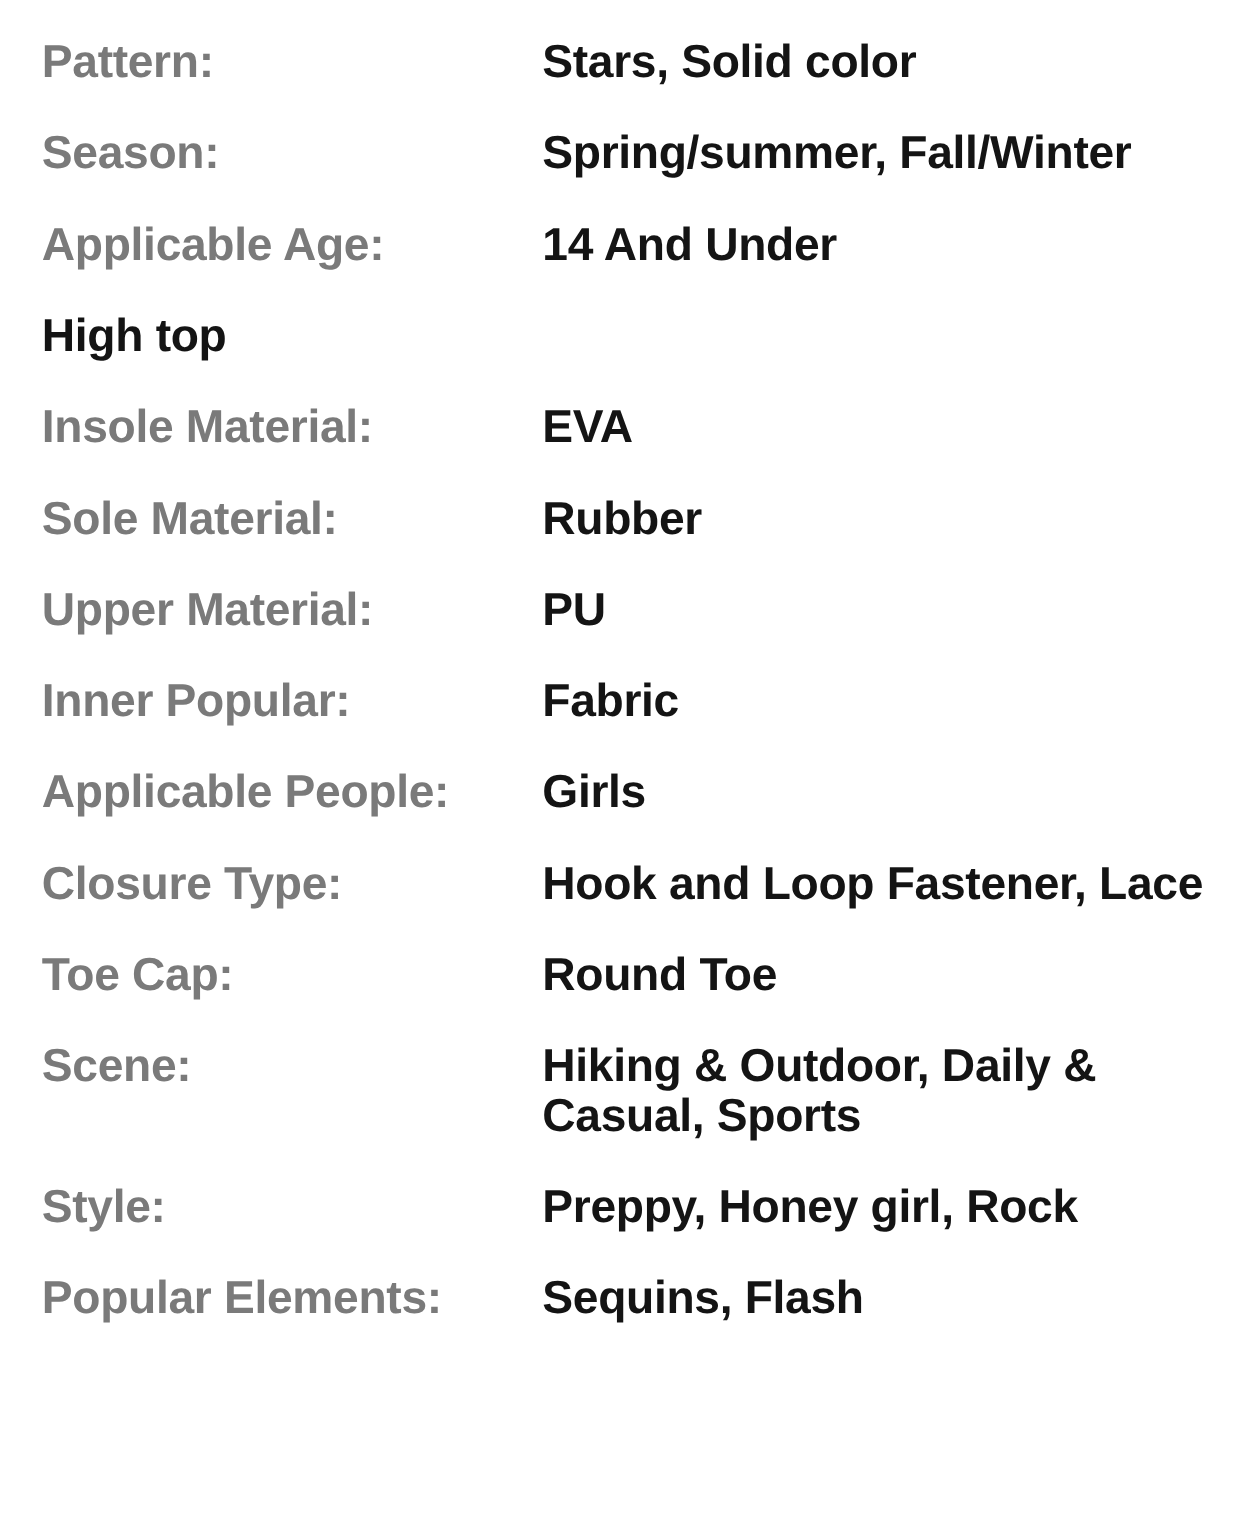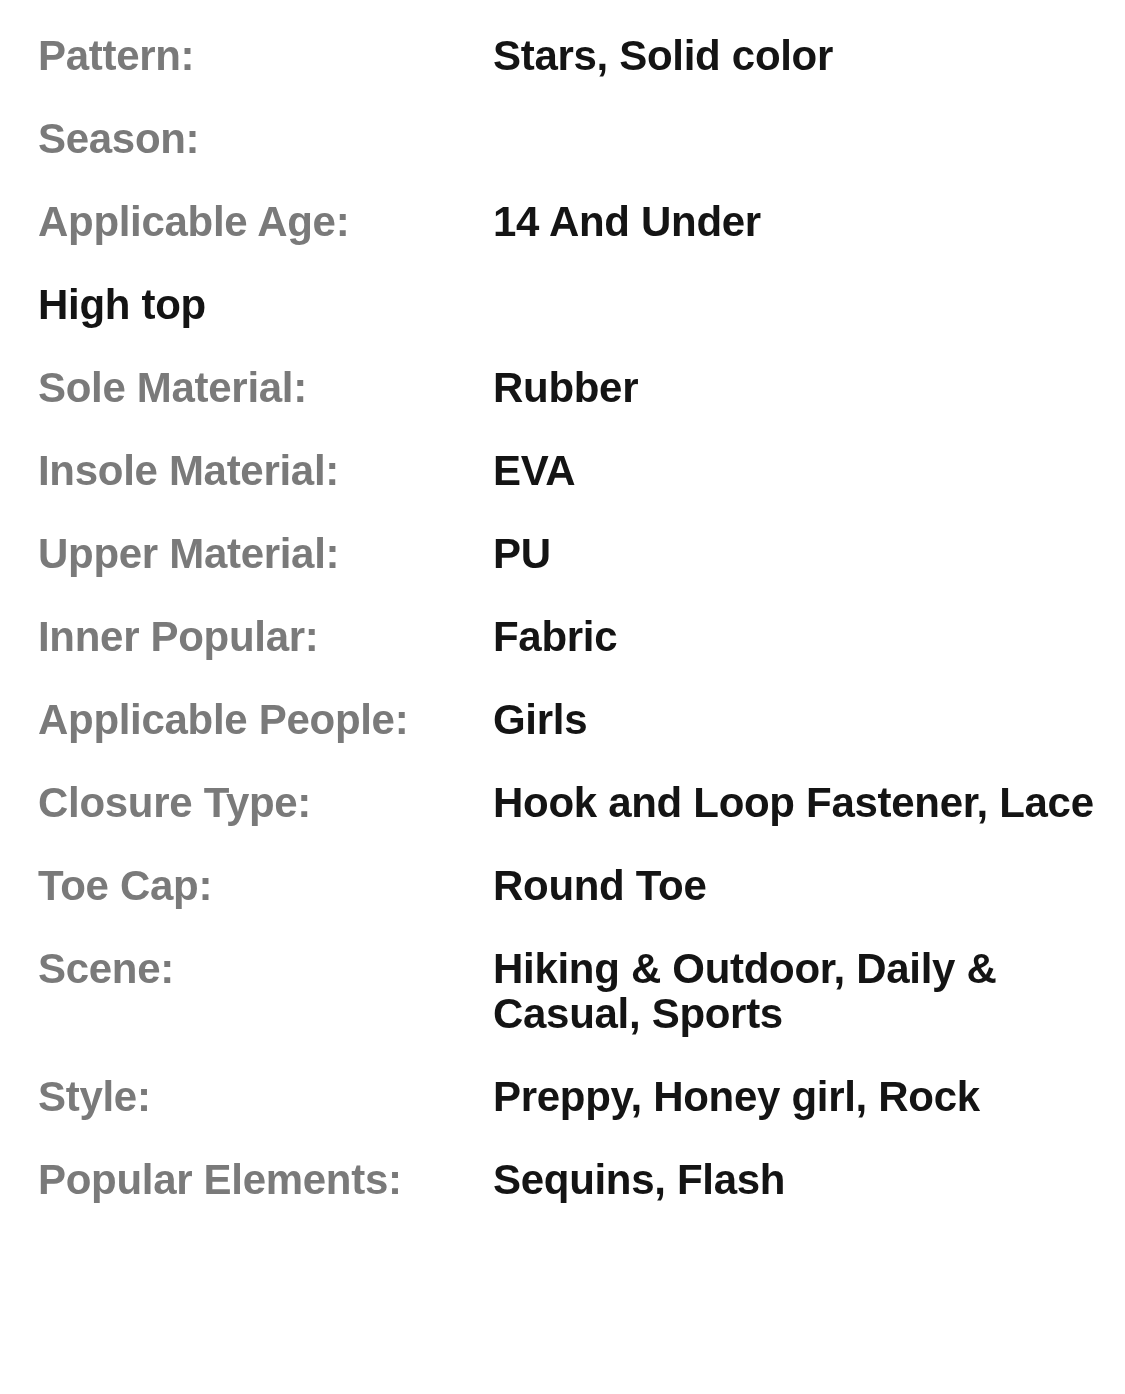--- a/index.html
+++ b/index.html
@@ -47,39 +47,40 @@
 <body>
 
 <div class="spec-list" id="spec-list">
   <div class="spec-row">
     <div class="spec-label">Pattern:</div>
     <div class="spec-value">Stars, Solid color</div>
   </div>
 
   <div class="spec-row">
     <div class="spec-label">Season:</div>
+    <div class="spec-value">Spring/summer, Fall/Winter</div>
   </div>
 
   <div class="spec-row">
     <div class="spec-label">Applicable Age:</div>
     <div class="spec-value">14 And Under</div>
   </div>
 
   <div class="spec-row">
     <div class="spec-value">High top</div>
   </div>
 
   <div class="spec-row">
-    <div class="spec-label">Sole Material:</div>
-    <div class="spec-value">Rubber</div>
+    <div class="spec-label">Insole Material:</div>
+    <div class="spec-value">EVA</div>
   </div>
 
   <div class="spec-row">
-    <div class="spec-label">Insole Material:</div>
-    <div class="spec-value">EVA</div>
+    <div class="spec-label">Sole Material:</div>
+    <div class="spec-value">Rubber</div>
   </div>
 
   <div class="spec-row">
     <div class="spec-label">Upper Material:</div>
     <div class="spec-value">PU</div>
   </div>
 
   <div class="spec-row">
     <div class="spec-label">Inner Popular:</div>
     <div class="spec-value">Fabric</div>

